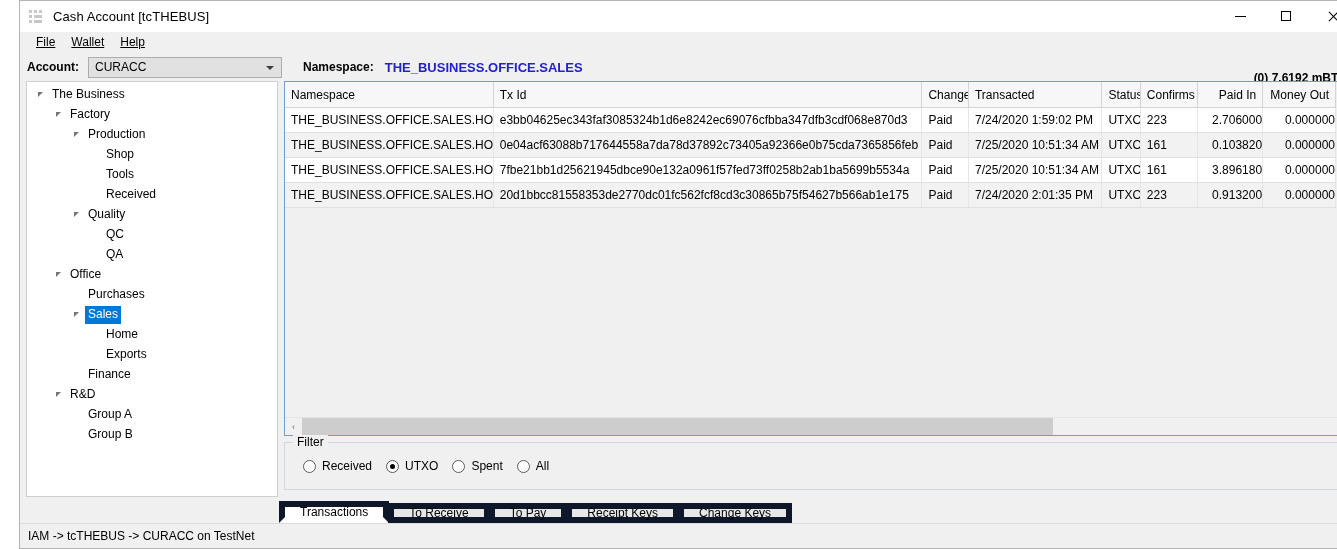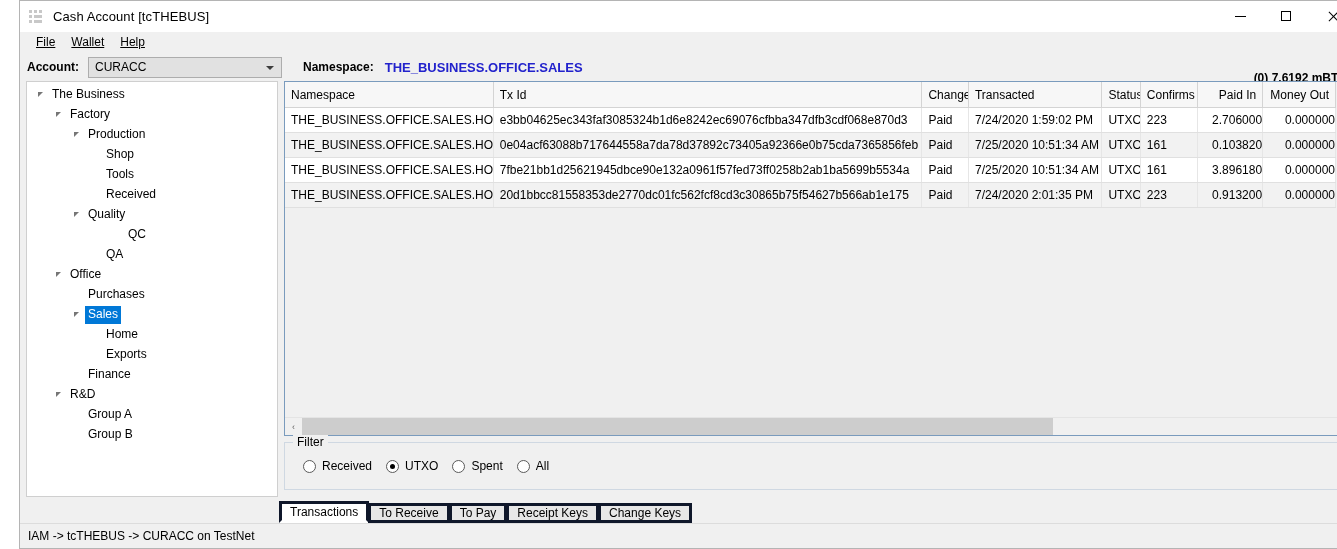--- a/index.html
+++ b/index.html
@@ -228,25 +228,25 @@
 
   
   .tabsrow {
     flex: 0 0 24px; margin-top: 9px;
     display:flex; align-items:flex-end;
     position:relative;
     margin-left:-5px;
   }
   .tab {
     height: 20px; box-sizing:border-box;
-    padding: 0 8px;
+    padding: 0 15px;
     display:flex; align-items:center;
     font-size:12px;
     background:#e7e7e7;
-    border: 3px solid #0f172a;
+    border: 6px solid #0f172a;
     margin-right: -1px;
     color:#000;
   }
   .tab.active {
     background:#ffffff;
     height: 22px;
     border-bottom-color:#ffffff;
     font-size:12px;
   }
 
@@ -331,21 +331,21 @@
             <span class="tlabel">Tools</span>
           </div>
           <div class="tnode" style="padding-left: 62px;">
             <span class="tw"></span>
             <span class="tlabel">Received</span>
           </div>
           <div class="tnode" style="padding-left: 44px;">
             <span class="tw has"></span>
             <span class="tlabel">Quality</span>
           </div>
-          <div class="tnode" style="padding-left: 84px;">
+          <div class="tnode" style="padding-left: 62px;">
             <span class="tw"></span>
             <span class="tlabel">QC</span>
           </div>
           <div class="tnode" style="padding-left: 62px;">
             <span class="tw"></span>
             <span class="tlabel">QA</span>
           </div>
           <div class="tnode" style="padding-left: 26px;">
             <span class="tw has"></span>
             <span class="tlabel">Office</span>

